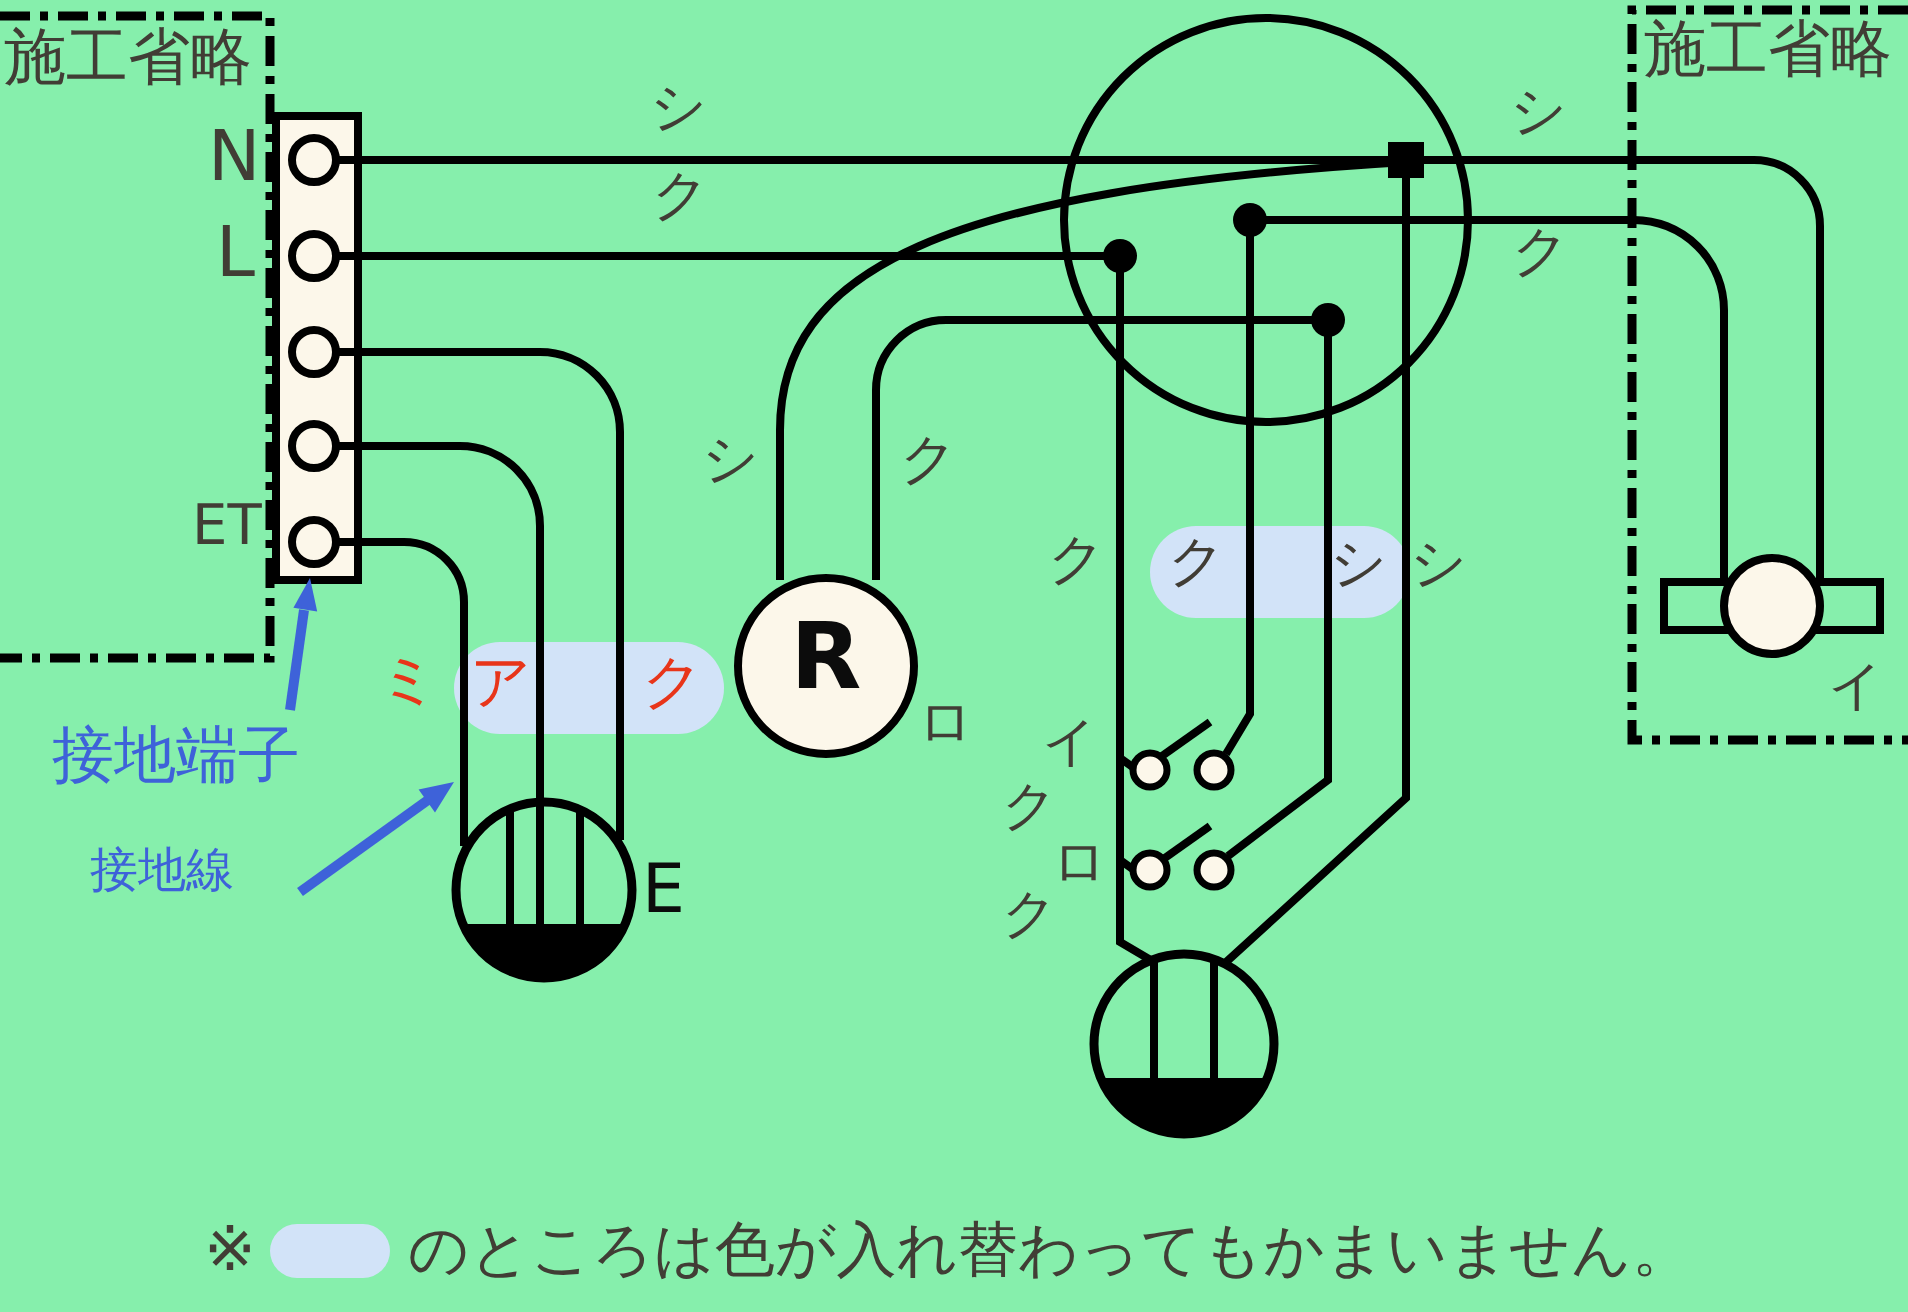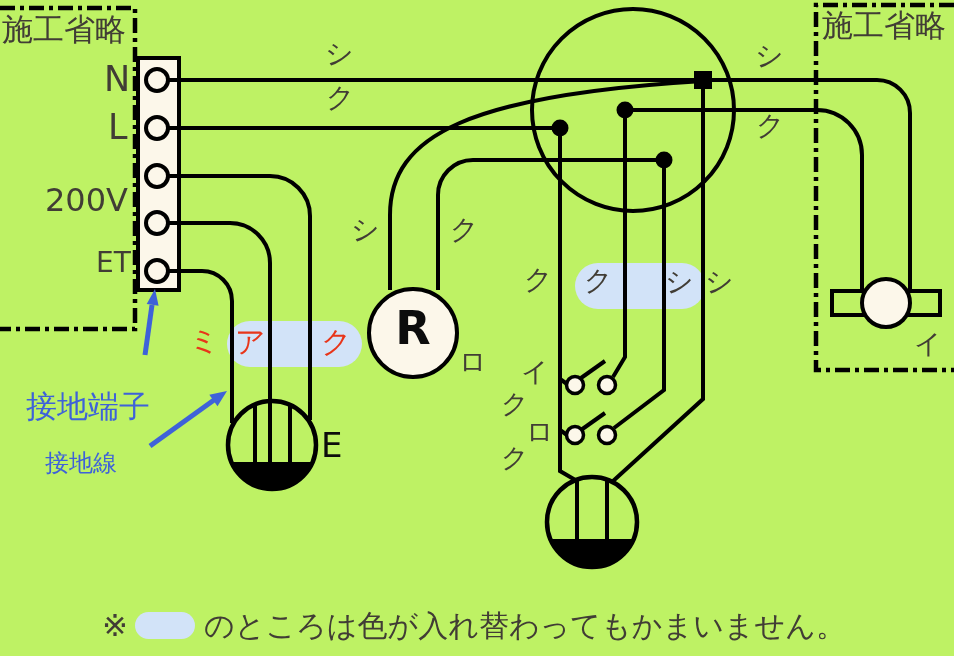--- a/index.html
+++ b/index.html
@@ -1,22 +1,22 @@
 <!DOCTYPE html>
 <html><head>
 <meta charset="utf-8">
 <style>
   html,body{margin:0;padding:0;}
   body{background:#e9e4d8;font-family:"DejaVu Sans","Liberation Sans",sans-serif;}
-  .stage{position:relative;width:954px;height:656px;background:#bef264;overflow:hidden;
+  .stage{position:relative;width:954px;height:656px;background:#86efac;overflow:hidden;
          font-family:"DejaVu Sans","Liberation Sans",sans-serif;}
   .stage svg{position:absolute;left:0;top:0;}
   .lb{position:absolute;color:#413d35;line-height:1;white-space:nowrap;}
   .lb.red{color:#e8351a;}
-  .lb.blue{color:#3e62d9;margin-top:28px;}
+  .lb.blue{color:#3e62d9;}
   .lb.black{color:#0c0c0c;}
   .lb.bold{font-weight:bold;}
   .note-row{position:absolute;left:102px;top:610px;display:flex;align-items:center;color:#413d35;}
   .note-mark{font-size:31px;line-height:1;}
   .note-pill{display:inline-block;width:60px;height:27px;border-radius:14px;background:#d2e3f8;
              margin:0 9px 0 7px;}
   .note-text{font-size:30px;line-height:1;}
 </style>
 </head>
 <body>
@@ -95,21 +95,20 @@
     <path d="M150 446 L214 400" stroke-width="5" fill="none"></path>
     <polygon points="227,391 217.5,406.2 209.3,394.8" stroke="none"></polygon>
   </g>
 </svg>
 
 <div class="lb" style="left:2px;top:14px;font-size:31px">施工省略</div>
 <div class="lb" style="left:822px;top:10px;font-size:31px">施工省略</div>
 
 <div class="lb" style="left:104px;top:62px;font-size:35px">N</div>
 <div class="lb" style="left:108px;top:110px;font-size:35px">L</div>
-<div class="lb" style="left:45px;top:184px;font-size:32px">200V</div>
 <div class="lb" style="left:96px;top:249px;font-size:28px">ET</div>
 
 <div class="lb" style="left:325px;top:40px;font-size:28px">シ</div>
 <div class="lb" style="left:326px;top:84px;font-size:28px">ク</div>
 <div class="lb" style="left:351px;top:216px;font-size:28px">シ</div>
 <div class="lb" style="left:450px;top:216px;font-size:28px">ク</div>
 <div class="lb" style="left:755px;top:42px;font-size:28px">シ</div>
 <div class="lb" style="left:756px;top:112px;font-size:28px">ク</div>
 
 <div class="lb" style="left:524px;top:266px;font-size:28px">ク</div>

